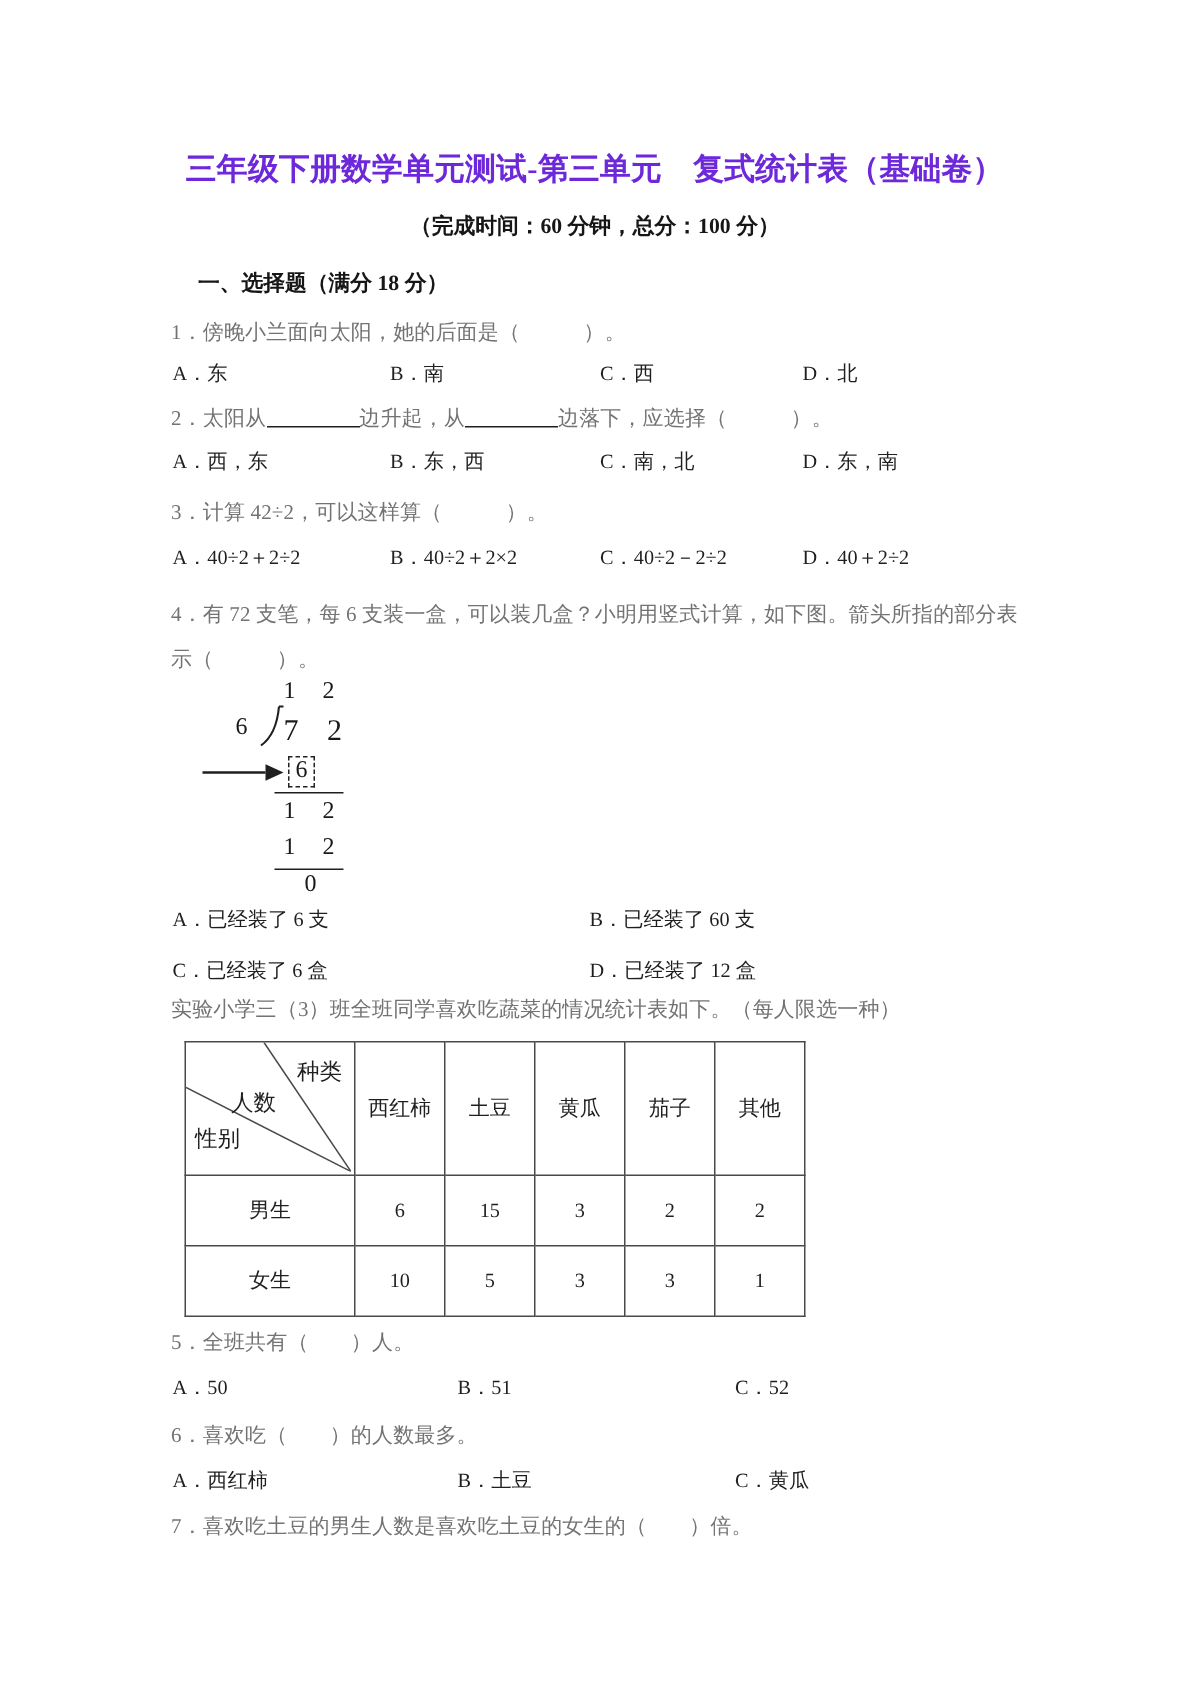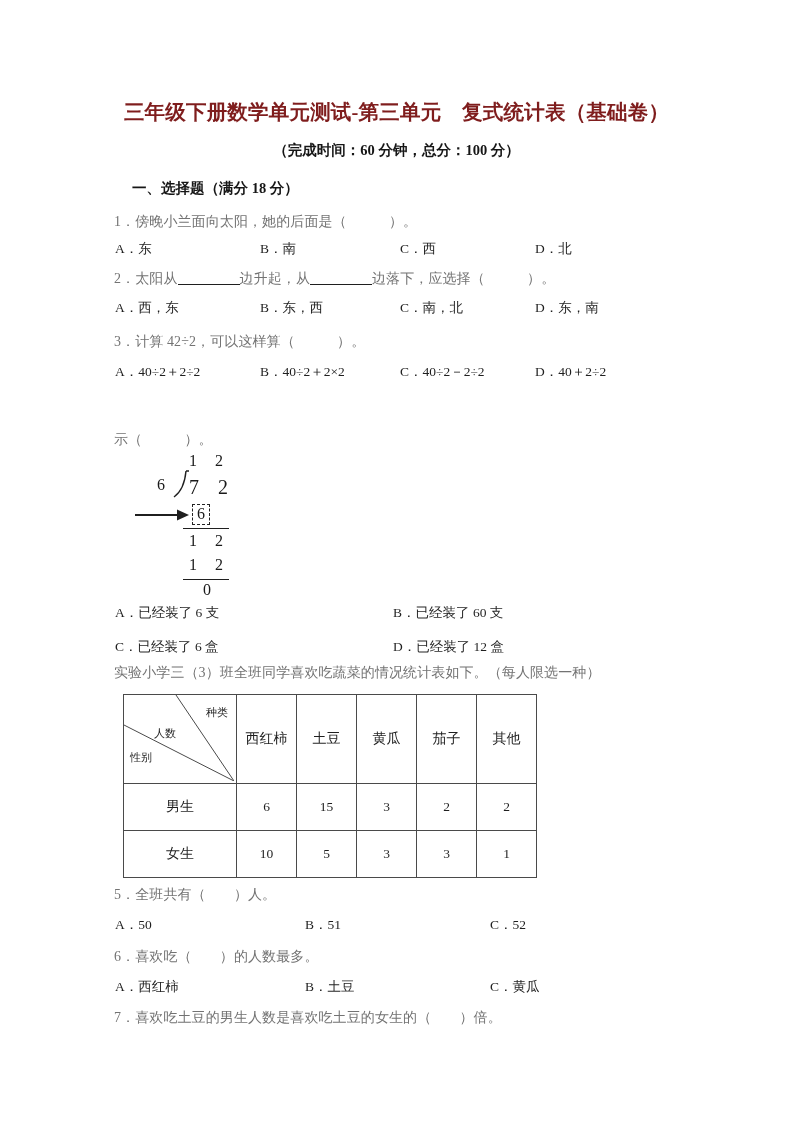--- a/index.html
+++ b/index.html
@@ -23,21 +23,21 @@
   }
 
   
   .doc-title {
     position: absolute;
     left: 0; top: 98px;
     width: 793px;
     text-align: center;
     font-size: 20.5px;
     font-weight: bold;
-    color: #7f1d1d;
+    color: #6d28d9;
     letter-spacing: 0.2px;
     white-space: nowrap;
   }
   .doc-subtitle {
     position: absolute;
     left: 0; top: 141px;
     width: 793px;
     text-align: center;
     font-size: 14.5px;
     font-weight: bold;
@@ -168,21 +168,21 @@
     height: 86px;
     padding: 0;
   }
   .corner-svg {
     position: absolute;
     left: 0; top: 0;
     width: 110px; height: 86px;
   }
   .corner-lbl {
     position: absolute;
-    font-size: 11px;
+    font-size: 15px;
     color: #1f1f1f;
     white-space: nowrap;
   }
   .lbl-cat  { right: 8px;  top: 10px; }
   .lbl-num  { left: 30px;  top: 31px; }
   .lbl-sex  { left: 6px;   top: 55px; }
 
   .head-cell { width: 57px; height: 86px; font-size: 14px; }
   .row-label { width: 110px; height: 44px; font-size: 14px; }
   .data-cell { width: 57px; height: 44px; font-size: 13.5px;
@@ -209,20 +209,21 @@
   <div class="opt" style="left:260px; top:299px;">B．东，西</div>
   <div class="opt" style="left:400px; top:299px;">C．南，北</div>
   <div class="opt" style="left:535px; top:299px;">D．东，南</div>
 
   <div class="qtext" style="left:114px; top:333px;">3．计算 42÷2，可以这样算（　　　）。</div>
   <div class="opt" style="left:115px; top:363px;">A．40÷2＋2÷2</div>
   <div class="opt" style="left:260px; top:363px;">B．40÷2＋2×2</div>
   <div class="opt" style="left:400px; top:363px;">C．40÷2－2÷2</div>
   <div class="opt" style="left:535px; top:363px;">D．40＋2÷2</div>
 
+  <div class="qtext" style="left:114px; top:401px;">4．有 72 支笔，每 6 支装一盒，可以装几盒？小明用竖式计算，如下图。箭头所指的部分表</div>
   <div class="qtext" style="left:114px; top:431px;">示（　　　）。</div>
 
   <div class="division">
     <div class="div-quotient">1 2</div>
     <div class="div-divisor">6</div>
     <svg class="div-bracket" viewBox="0 0 16 28">
       <path d="M1,27 C8,22 12,12 13,1" stroke="#1f1f1f" stroke-width="1.4" fill="none"></path>
       <line x1="13" y1="1" x2="58" y2="1" stroke="#1f1f1f" stroke-width="1.4"></line>
     </svg>
     <div class="div-dividend">7 2</div>

